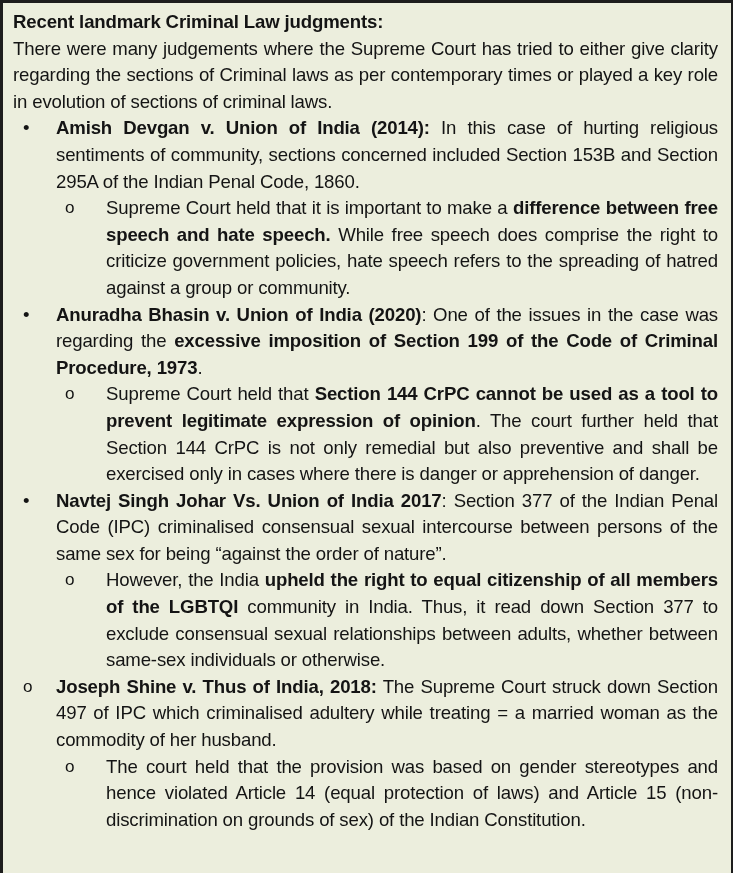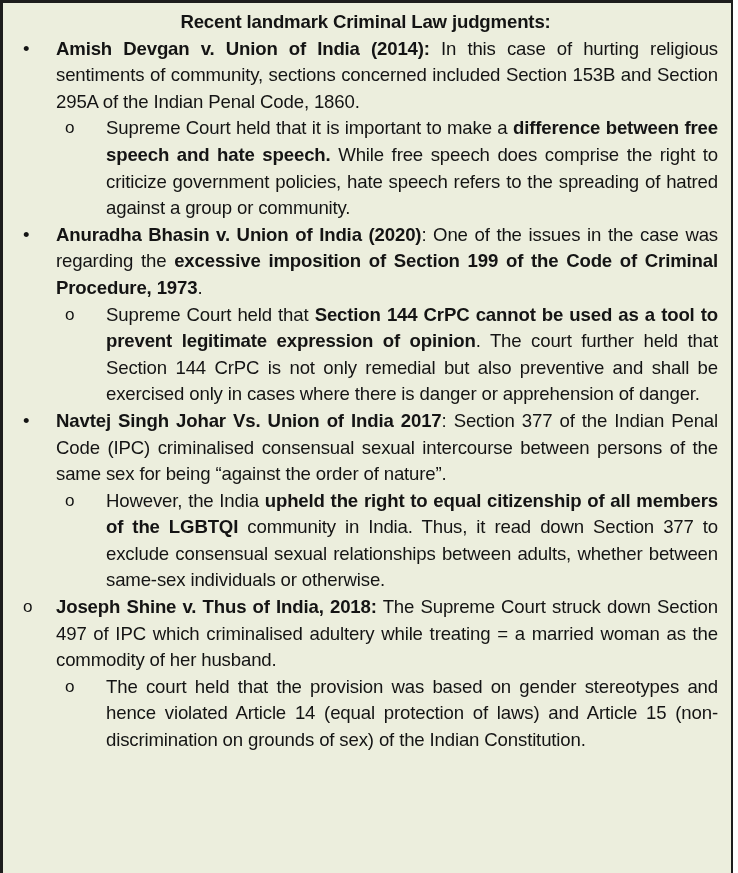--- a/index.html
+++ b/index.html
@@ -29,21 +29,21 @@
     border-right-width: 2px;
     padding: 6px 13px 0 10px;
   }
   .doc {
     font-size: 18.6px;
     line-height: 26.6px;
     letter-spacing: -0.15px;
   }
   .heading {
     font-weight: 700;
-    text-align: center;
+    text-align: left;
   }
   .para {
     text-align: justify;
   }
   .li {
     position: relative;
     text-align: justify;
   }
   .li.lvl1 { padding-left: 43px; }
   .li.lvl2 { padding-left: 93px; }
@@ -57,20 +57,21 @@
   .marker.circ { font-size: 0.92em; }
   .b { font-weight: 700; }
 </style>
 </head>
 <body>
 
 <div class="canvas">
   <div class="box">
     <div class="doc">
       <div class="heading">Recent landmark Criminal Law judgments:</div>
+      <div class="para">There were many judgements where the Supreme Court has tried to either give clarity regarding the sections of Criminal laws as per contemporary times or played a key role in evolution of sections of criminal laws.</div>
       <div id="bullet-list">
           <div class="li lvl1"><span class="marker dot">•</span><span class="b">Amish Devgan v. Union of India (2014):</span><span class=""> In this case of hurting religious sentiments of community, sections concerned included Section 153B and Section 295A of the Indian Penal Code, 1860.</span></div>
           <div class="li lvl2"><span class="marker circ">o</span><span class="">Supreme Court held that it is important to make a </span><span class="b">difference between free speech and hate speech.</span><span class=""> While free speech does comprise the right to criticize government policies, hate speech refers to the spreading of hatred against a group or community.</span></div>
           <div class="li lvl1"><span class="marker dot">•</span><span class="b">Anuradha Bhasin v. Union of India (2020)</span><span class="">: One of the issues in the case was regarding the </span><span class="b">excessive imposition of Section 199 of the Code of Criminal Procedure, 1973</span><span class="">.</span></div>
           <div class="li lvl2"><span class="marker circ">o</span><span class="">Supreme Court held that </span><span class="b">Section 144 CrPC cannot be used as a tool to prevent legitimate expression of opinion</span><span class="">. The court further held that Section 144 CrPC is not only remedial but also preventive and shall be exercised only in cases where there is danger or apprehension of danger.</span></div>
           <div class="li lvl1"><span class="marker dot">•</span><span class="b">Navtej Singh Johar Vs. Union of India 2017</span><span class="">: Section 377 of the Indian Penal Code (IPC) criminalised consensual sexual intercourse between persons of the same sex for being “against the order of nature”.</span></div>
           <div class="li lvl2"><span class="marker circ">o</span><span class="">However, the India </span><span class="b">upheld the right to equal citizenship of all members of the LGBTQI</span><span class=""> community in India. Thus, it read down Section 377 to exclude consensual sexual relationships between adults, whether between same-sex individuals or otherwise.</span></div>
           <div class="li lvl1"><span class="marker circ">o</span><span class="b">Joseph Shine v. Thus of India, 2018:</span><span class=""> The Supreme Court struck down Section 497 of IPC which criminalised adultery while treating = a married woman as the commodity of her husband.</span></div>
           <div class="li lvl2"><span class="marker circ">o</span><span class="">The court held that the provision was based on gender stereotypes and hence violated Article 14 (equal protection of laws) and Article 15 (non-discrimination on grounds of sex) of the Indian Constitution.</span></div>
         </div>

